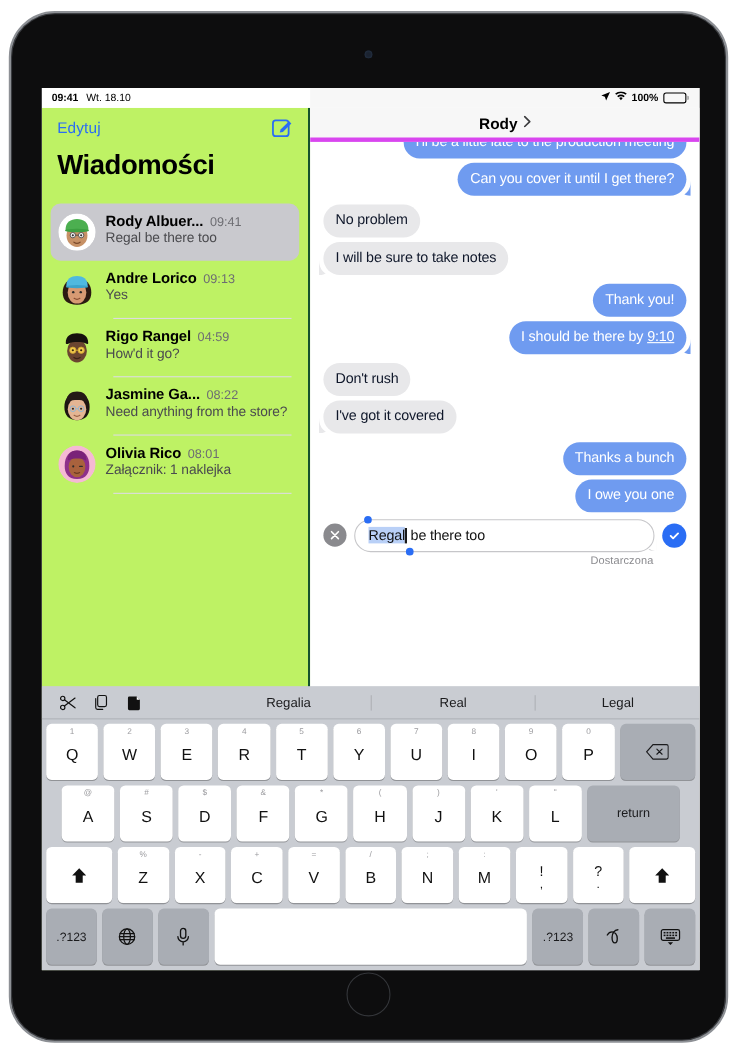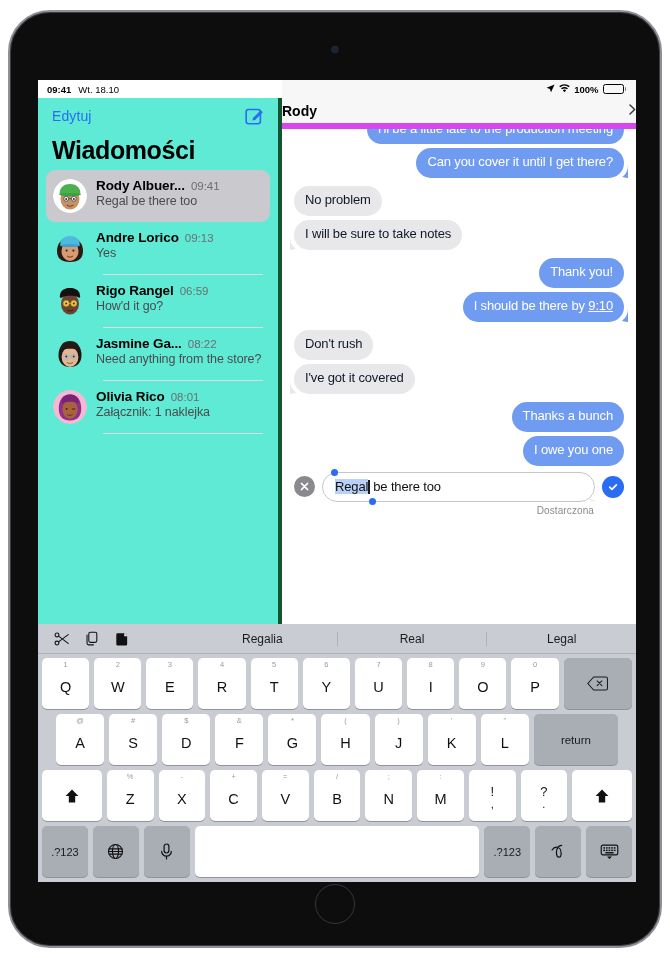--- a/index.html
+++ b/index.html
@@ -83,36 +83,36 @@
   
   .app {
     position: absolute; top: 18px; left: 0;
     width: 598px; height: 784px;
     display: flex;
   }
 
   
   .sidebar {
     width: 244px; height: 100%;
-    background: #5eead4;
-    border-right: 4px solid #14532d;
+    background: #bef264;
+    border-right: 2px solid #14532d;
     position: relative;
   }
   .sb-topbar {
     height: 36px;
     display: flex; align-items: center; justify-content: space-between;
     padding: 0 14px;
   }
   .edit-link {
     font-size: 14px; color: #2a6df4; letter-spacing: .1px;
   }
   .compose-icon { width: 19px; height: 19px; display: block; }
   .sb-title {
     font-size: 25px; font-weight: bold; letter-spacing: -.4px;
-    padding: 2px 14px 5px 14px; color: #000;
+    padding: 2px 14px 20px 14px; color: #000;
   }
   .conv-list { padding: 0 8px; }
   .conv {
     display: flex; align-items: flex-start;
     padding: 8px 7px 9px 7px;
     border-radius: 9px;
     position: relative;
   }
   .conv.selected { background: #c9c9ce; }
   .avatar {
@@ -142,22 +142,22 @@
 
   
   .pane {
     flex: 1; height: 100%;
     background: #fff;
     display: flex; flex-direction: column;
     position: relative;
   }
   .pane-header {
     height: 31px; background: #f7f7f7;
-    border-bottom: 6px solid #d946ef;
-    display: flex; align-items: center; justify-content: space-between;
+    border-bottom: 4px solid #d946ef;
+    display: flex; align-items: center; justify-content: center;
     gap: 5px;
   }
   .pane-title { font-size: 14px; font-weight: bold; color: #000; }
   .chev { font-size: 13px; color: #3c3c3e; }
 
   .thread {
     flex: 1; padding: 6px 12px 0 12px;
     display: flex; flex-direction: column; gap: 4px;
     overflow: hidden; position: relative; justify-content: flex-end;
   }
@@ -415,21 +415,21 @@
               <circle cx="13.2" cy="19.4" r="2.9" fill="#f2c94c" stroke="#caa02f" stroke-width=".7"></circle>
               <circle cx="20.8" cy="19.4" r="2.9" fill="#f2c94c" stroke="#caa02f" stroke-width=".7"></circle>
               <circle cx="13.2" cy="19.4" r="1" fill="#3a2a12"></circle>
               <circle cx="20.8" cy="19.4" r="1" fill="#3a2a12"></circle>
               <path d="M16.1 19.4h1.8" stroke="#caa02f" stroke-width=".9"></path>
               <path d="M14.2 26q2.8 2 5.6 0" stroke="#3d2418" stroke-width="1.1" fill="none" stroke-linecap="round"></path>
             </svg>
             <div class="conv-body">
               <div class="conv-row1">
                 <span class="conv-name">Rigo Rangel</span>
-                <span class="conv-time">06:59</span>
+                <span class="conv-time">04:59</span>
               </div>
               <div class="conv-preview">How'd it go?</div>
             </div>
           </div>
           <div class="conv-sep"></div>
 
           <div class="conv">
             <svg class="avatar" viewBox="0 0 34 34">
               <path d="M5.5 18c0-8 4.6-13 11.5-13s11.5 5 11.5 13-4.6 12-11.5 12S5.5 26 5.5 18Z" fill="#1d1512"></path>
               <ellipse cx="17" cy="20" rx="8.4" ry="10" fill="#e4b593"></ellipse>

